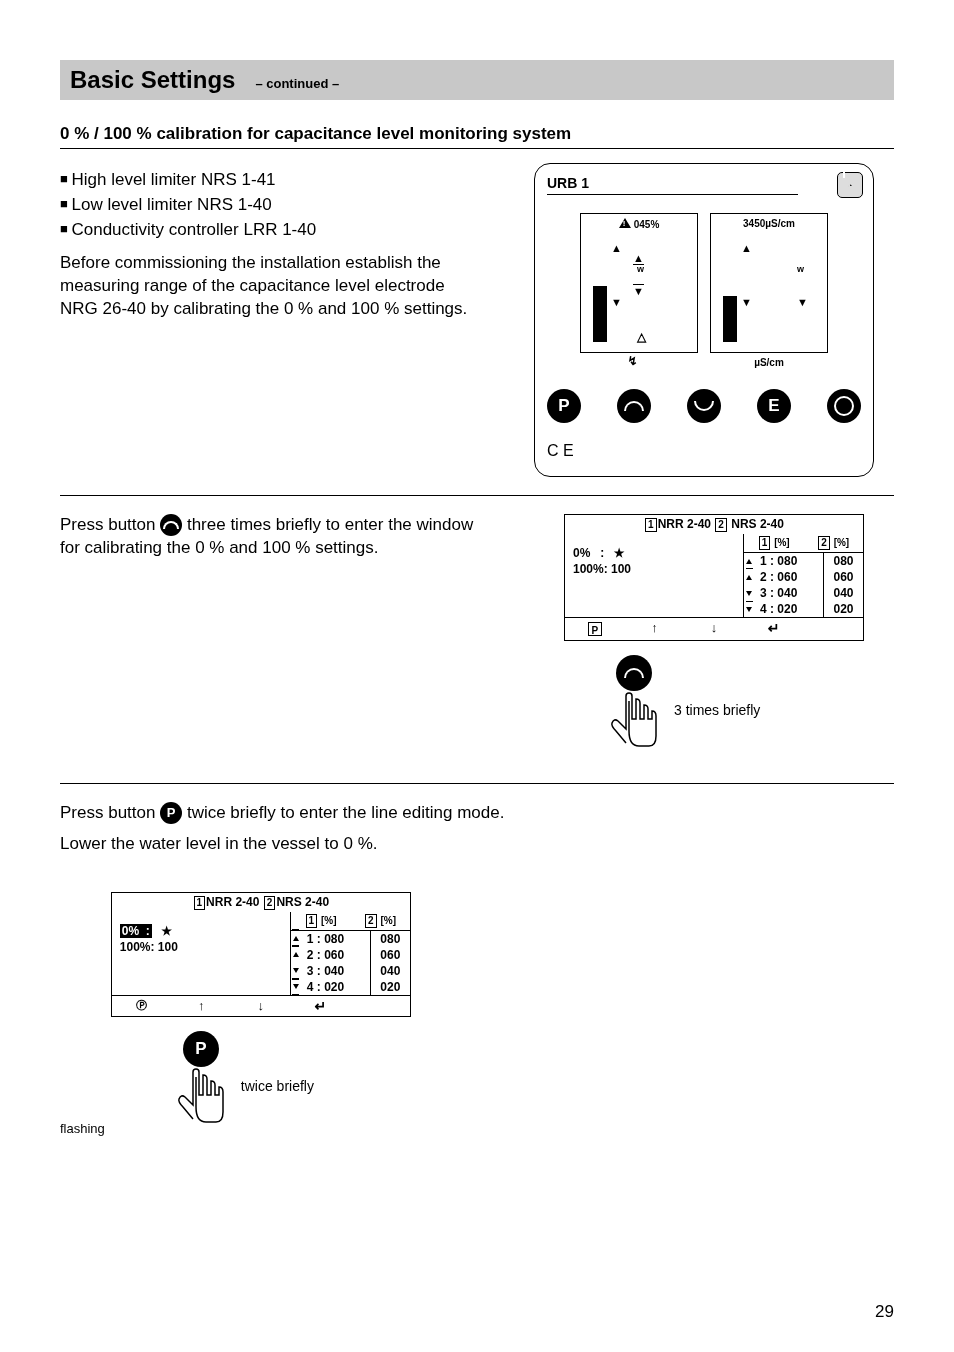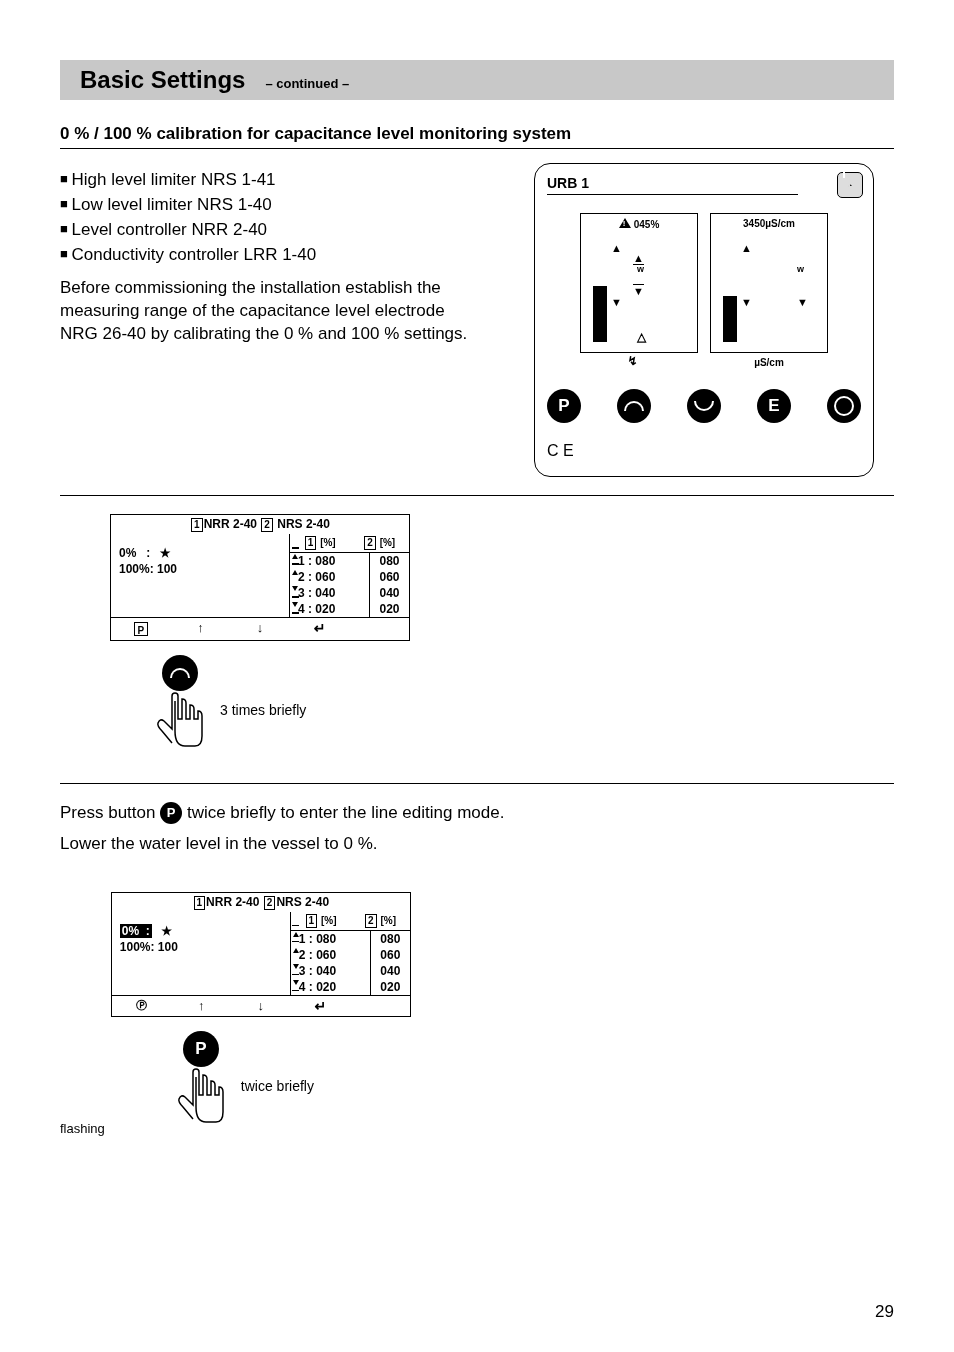--- a/index.html
+++ b/index.html
@@ -7,21 +7,21 @@
     width: 954px;
     height: 1352px;
     font-family: Arial, Helvetica, sans-serif;
     background: #fff;
     position: relative;
     padding: 60px 60px 0 60px;
     color: #000;
   }
   .title-bar {
     background: #c8c8c8;
-    padding: 6px 20px;
+    padding: 6px 10px;
     margin-bottom: 24px;
     font-size: 24px;
     font-weight: bold;
   }
   .title-bar .continued {
     font-size: 13px;
     font-weight: bold;
   }
   .subheading {
     font-size: 17px;
@@ -154,21 +154,21 @@
   }
   .lcd-left .row0{margin-bottom:2px;}
   .lcd-left .hl{background:#000;color:#fff;padding:0 2px;}
   .lcd-left .star{margin-left:6px;}
   .lcd-right{
     border-left:1.5px solid #000;width:120px;
   }
   .lcd-rhead{display:flex;border-bottom:1px solid #000;}
   .lcd-rhead div{flex:1;text-align:center;font-size:10px;padding:2px 0;}
   .lcd-rrow{display:flex;border-top:0;}
-  .lcd-rrow .c1{flex:1.2;padding:1px 2px;display:flex;gap:0;justify-content:flex-start;}
+  .lcd-rrow .c1{flex:1.2;padding:1px 2px;display:flex;align-items:center;gap:8px;justify-content:flex-start;}
   .lcd-rrow .c2{width:40px;text-align:center;border-left:1px solid #000;padding:1px 0;}
   .tri-up-bar{display:inline-block;width:0;height:0;border-left:3px solid transparent;border-right:3px solid transparent;border-bottom:5px solid #000;position:relative;}
   .tri-up-bar::after{content:"";position:absolute;width:7px;height:1.5px;background:#000;left:-3.5px;top:-7px;}
   .tri-dn-bar{display:inline-block;width:0;height:0;border-left:3px solid transparent;border-right:3px solid transparent;border-top:5px solid #000;position:relative;}
   .tri-dn-bar::after{content:"";position:absolute;width:7px;height:1.5px;background:#000;left:-3.5px;top:5px;}
   .lcd-footer{
     display:flex;border-top:1.5px solid #000;font-size:13px;
   }
   .lcd-footer div{flex:1;text-align:center;padding:2px 0;}
   .lcd-footer .pbox{border:1px solid #000;margin:2px auto;width:14px;height:14px;font-size:10px;line-height:12px;}
@@ -195,21 +195,20 @@
   <span class="continued">– continued –</span>
 </div>
 
 <div class="subheading">0 % / 100 % calibration for capacitance level monitoring system</div>
 
 <div class="section">
   <div class="left-col">
     <ul>
       <li>High level limiter NRS 1-41</li>
       <li>Low level limiter NRS 1-40</li>
-      <li>Level controller NRR 2-40</li>
       <li>Conductivity controller LRR 1-40</li>
     </ul>
     <p>Before commissioning the installation establish the measuring range of the capacitance level electrode NRG 26-40 by calibrating the 0 % and 100 % settings.</p>
   </div>
   <div class="right-col">
     <div class="urb-box">
       <span class="urb-title">URB 1</span>
       <span class="urb-logo">◔</span>
       <div class="urb-screens">
         <div class="mini-screen">
@@ -239,20 +238,27 @@
         <div class="rbtn arc-dn"></div>
         <div class="rbtn">E</div>
         <div class="rbtn power"></div>
       </div>
       <div class="ce">C E</div>
     </div>
   </div>
 </div>
 
 <div class="section">
+  <div class="left-col">
+    <p>
+      <span>Press button </span>
+      <span class="btn-icon-inline btn-up-arc"></span>
+      <span> three times briefly to enter the window for calibrating the 0 % and 100 % settings.</span>
+    </p>
+  </div>
   <div class="right-col">
     <div class="lcd-wrap">
       <div class="lcd-box">
         <div class="lcd-header">
           <span class="boxed-num">1</span><span>NRR 2-40</span>
           <span class="boxed-num">2</span> <span>NRS 2-40</span>
         </div>
         <div class="lcd-body">
           <div class="lcd-left">
             <div class="row0">

